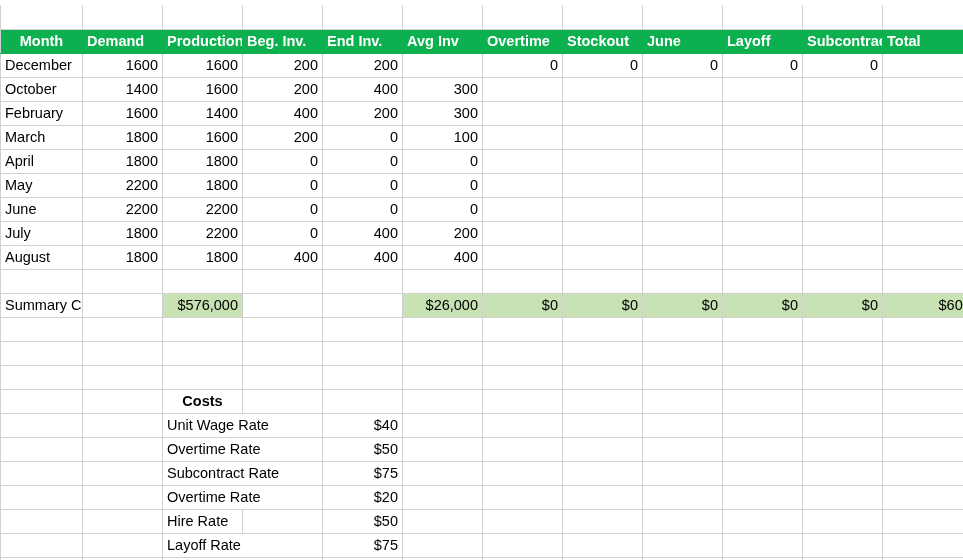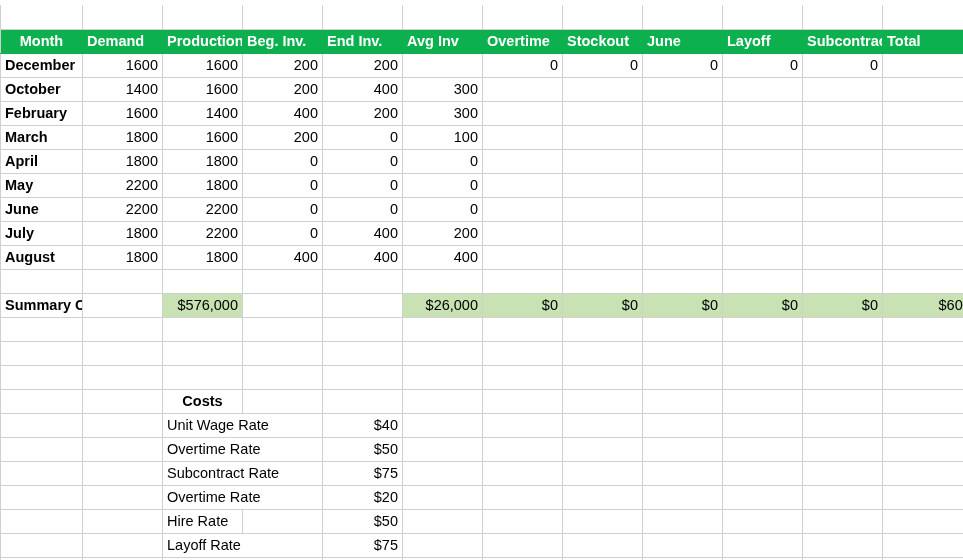--- a/index.html
+++ b/index.html
@@ -55,21 +55,21 @@
   .cmt-right::after{
     content:"";
     position:absolute;
     right:-9px;top:0;
     width:0;height:0;
     border-top:8px solid #1c6b1c;
     border-right:8px solid transparent;
     z-index:3;
   }
   
-  .edge{border-left:1px solid #d0d0d0;font-weight:bold;}
+  .edge{border-left:1px solid #d0d0d0;}
 </style>
 </head>
 <body>
 
 <div class="sheet">
   <table class="grid">
     <colgroup>
       <col style="width:82px">
         <col style="width:80px">
         <col style="width:80px">

